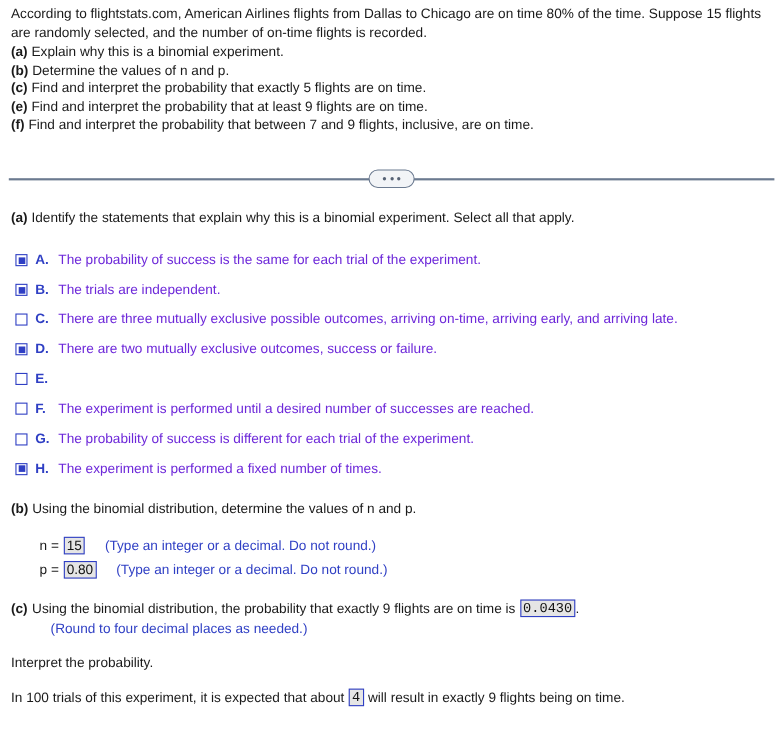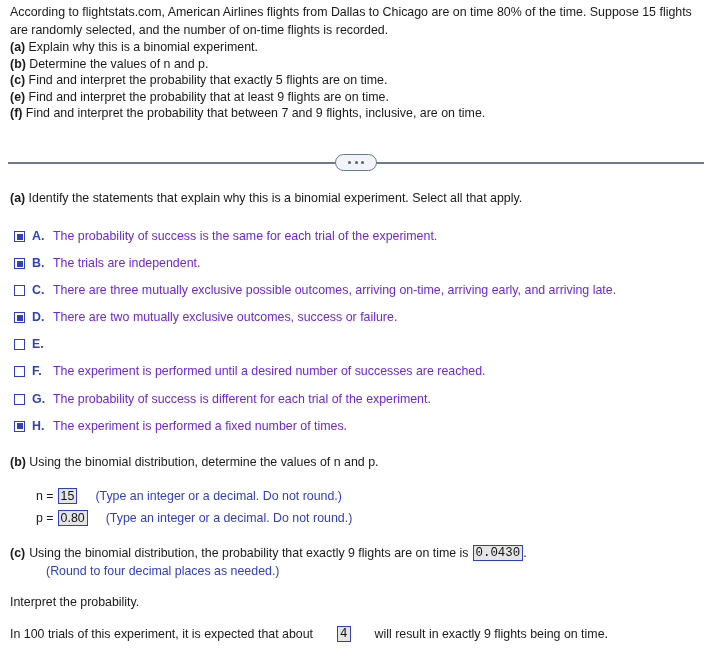--- a/index.html
+++ b/index.html
@@ -192,21 +192,20 @@
     top: 595px;
     white-space: nowrap;
   }
   #interpret-line {
     position: absolute;
     left: 10px;
     top: 626px;
     white-space: nowrap;
     display: flex;
     align-items: center;
-    gap: 20px;
   }
   #interpret-round {
     position: absolute;
     left: 10px;
     top: 646px;
     color: #2f3fc4;
     white-space: nowrap;
     margin-top: 28px;
   }
   .sp-l { margin-left: 4px; font-family: Liberation Mono, monospace; }

